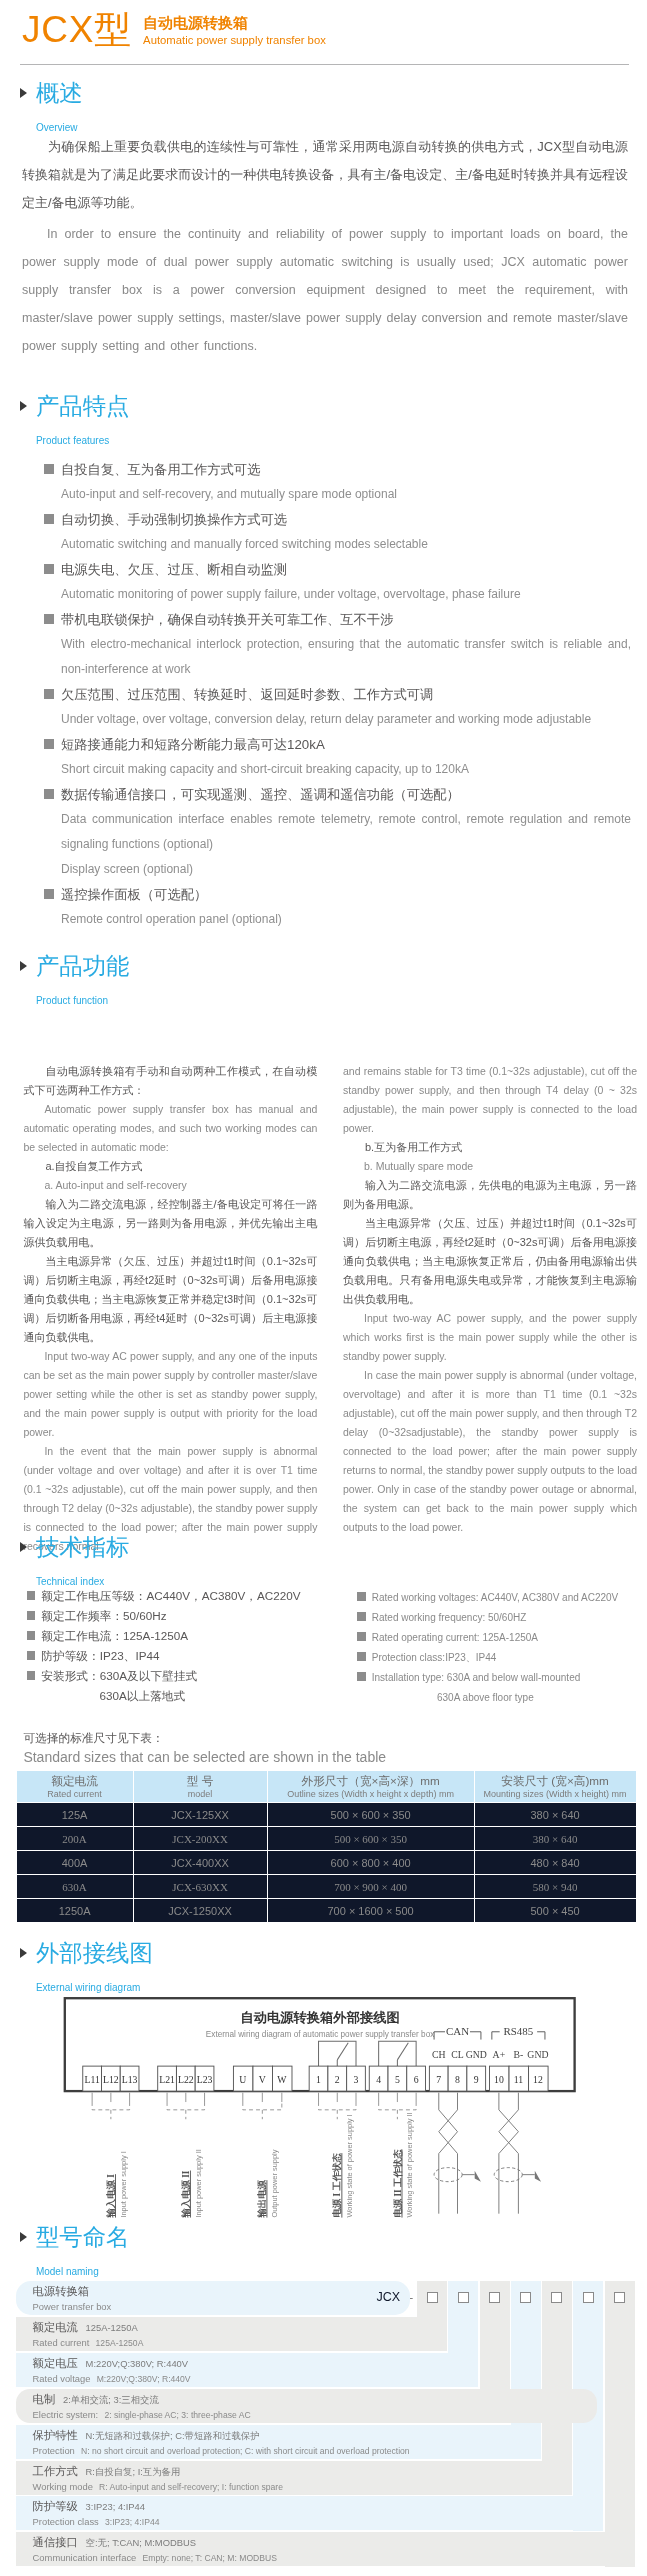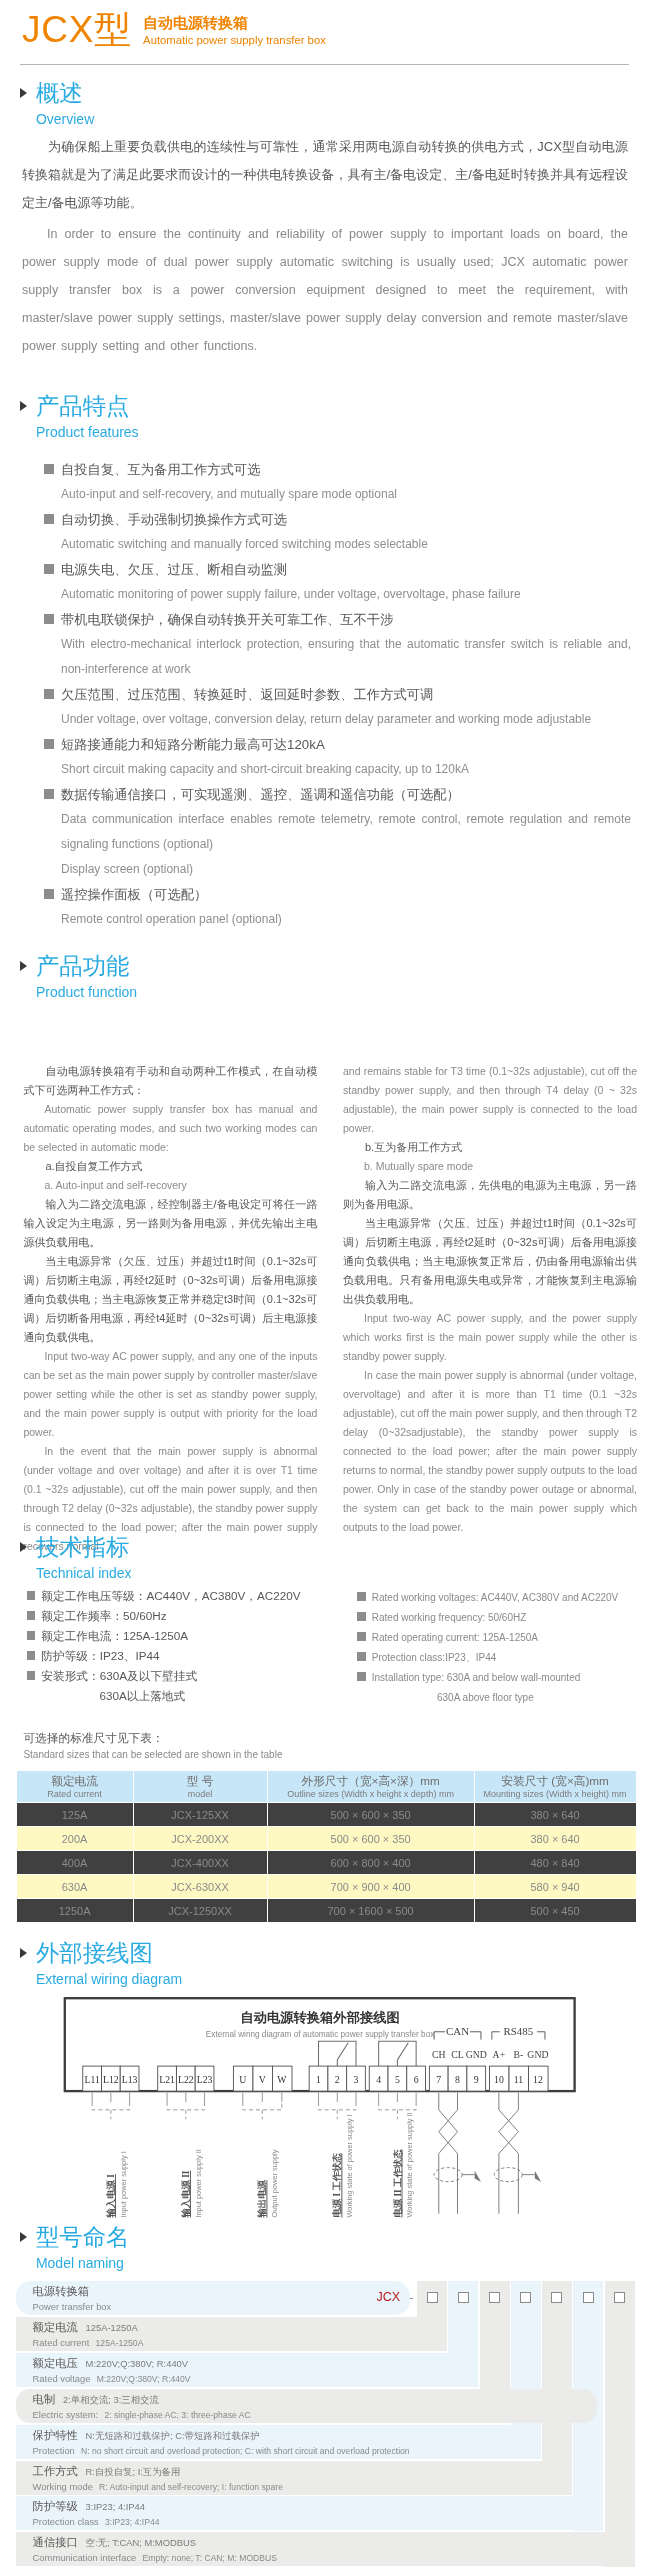--- a/index.html
+++ b/index.html
@@ -12,21 +12,21 @@
   .brand-sub{line-height:1.25;}
   .brand-sub .cn{font-size:15px;color:#f08300;font-weight:bold;}
   .brand-sub .en{font-size:11.3px;color:#f08300;}
   .rule{position:absolute;left:19.5px;right:19px;border-top:0.8px solid #b5b5b6;}
 
   
   .sec-head{display:flex;align-items:flex-start;}
   .tri{width:0;height:0;border-left:7.8px solid #3a3a3a;border-top:5.5px solid transparent;
        border-bottom:5.5px solid transparent;margin:7px 9.4px 0 0;}
   .sec-cn{font-size:23.4px;color:#29abe2;line-height:1.1;}
-  .sec-en{font-size:14px;color:#29abe2;margin-top:4px;}
+  .sec-en{font-size:10px;color:#29abe2;margin-top:15px;}
 
   
   .para{width:606px;text-align:justify;}
   .para.cn{font-size:13px;color:#595757;line-height:28px;text-indent:2em;}
   .para.en{font-size:12.5px;color:#898989;line-height:28px;text-indent:2em;word-spacing:1.6px;}
 
   
   .feat{margin:0;}
   .fcn{font-size:13.3px;color:#595757;line-height:25px;}
   .sq{display:inline-block;width:10px;height:10px;background:#8c8c8c;margin-right:7px;}
@@ -41,43 +41,43 @@
 
   
   .tline{line-height:20px;white-space:nowrap;}
   .tcn{font-size:11.7px;color:#595757;}
   .ten{font-size:10px;color:#8a8a8a;}
   .tsq{display:inline-block;width:8.6px;height:8.6px;background:#8c8c8c;margin-right:6.2px;}
   .tindent1{margin-left:73px;}
   .tindent2{margin-left:80px;}
 
   .note-cn{font-size:11.7px;color:#595757;}
-  .note-en{font-size:10px;color:#8a8a8a;margin-top:3.1px;}
+  .note-en{font-size:14px;color:#8a8a8a;margin-top:3.1px;}
 
   
   table.sizes{border-collapse:collapse;width:621px;}
   table.sizes th{background:#c7e6f7;font-weight:normal;padding:3.1px 1.6px;border:0.8px solid #fff;}
   table.sizes th .h-cn{font-size:11.7px;color:#6d6d6d;display:block;}
   table.sizes th .h-en{font-size:9px;color:#7d7d7d;display:block;}
   table.sizes td{font-size:11px;color:#8a8a8a;text-align:center;height:21px;border:0.8px solid #fff;}
-  table.sizes tr.odd td{background:#404040;margin-top:16px;}
-  table.sizes tr.even td{background:#fef9c3;}
+  table.sizes tr.odd td{background:#0f172a;margin-top:16px;}
+  table.sizes tr.even td{background:#0f172a;font-family:Liberation Serif, serif;}
 
   
   .naming{position:absolute;left:15.6px;width:621px;}
   .strip{position:absolute;top:0;width:30px;}
   .s-blue{background:#e9f4fb;}
   .s-gray{background:#ebebe9;}
   .nrow{position:absolute;left:0;height:34px;padding:3.1px 0 0 17px;box-sizing:border-box;}
   .nrow .l1{white-space:nowrap;}
   .nrow .lab-cn{font-size:11.3px;color:#595757;}
   .nrow .val-cn{font-size:9.4px;color:#7c7c7c;margin-left:7.8px;}
   .nrow .lab-en{font-size:9.4px;color:#8a8a8a;}
   .nrow .val-en{font-size:8.6px;color:#8a8a8a;margin-left:6.2px;}
-  .jcx{position:absolute;top:9.4px;font-size:12.5px;color:#b91c1c;}
+  .jcx{position:absolute;top:9.4px;font-size:12.5px;color:#0f172a;}
   .mbox{position:absolute;top:11px;width:9.4px;height:9.4px;background:#fff;border:1.2px solid #8a8a8a;}
   .mdash{position:absolute;top:10px;font-size:11px;color:#6d6d6d;}
 
   
   .dser{font-family:"Liberation Serif","DejaVu Serif",serif;}
 </style>
 </head>
 <body>
 
 <div class="page">

